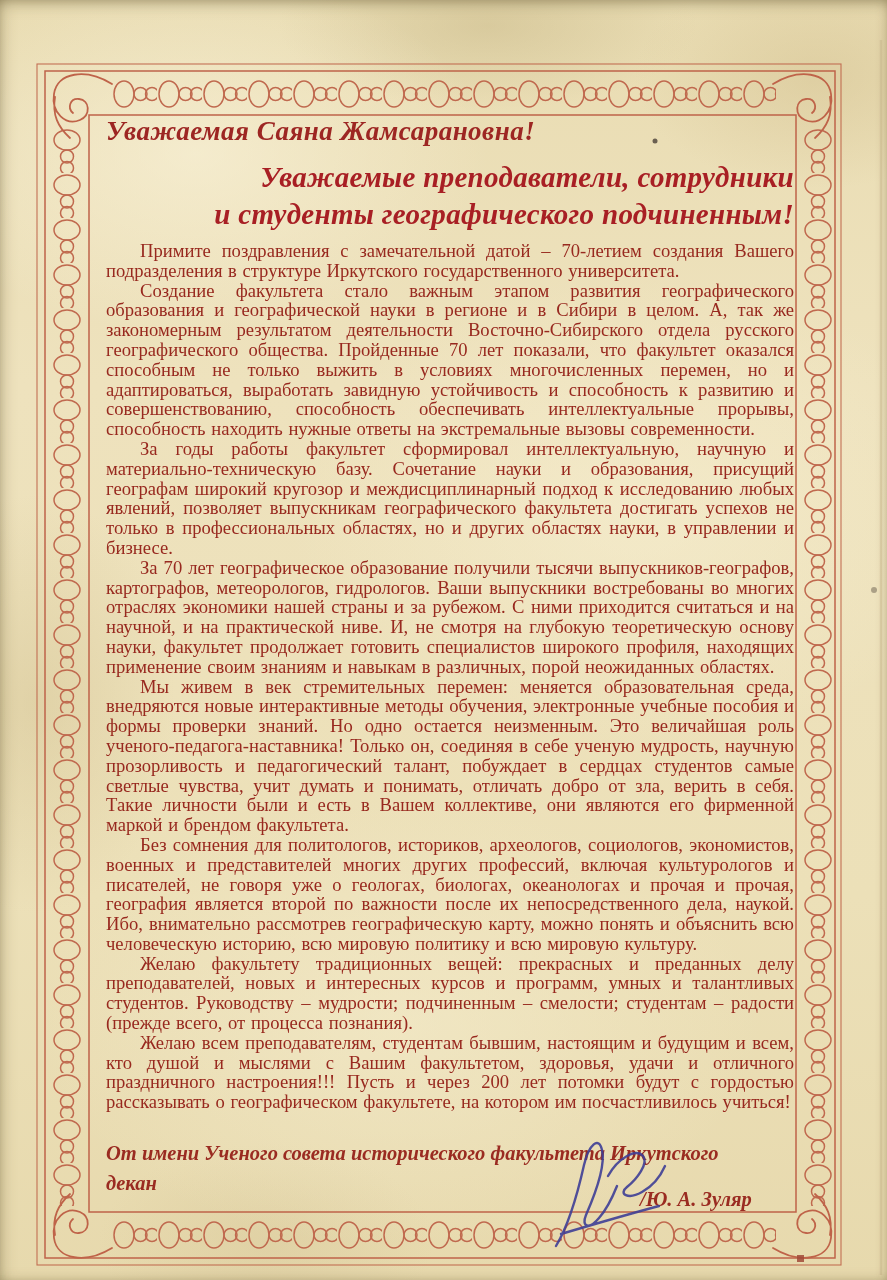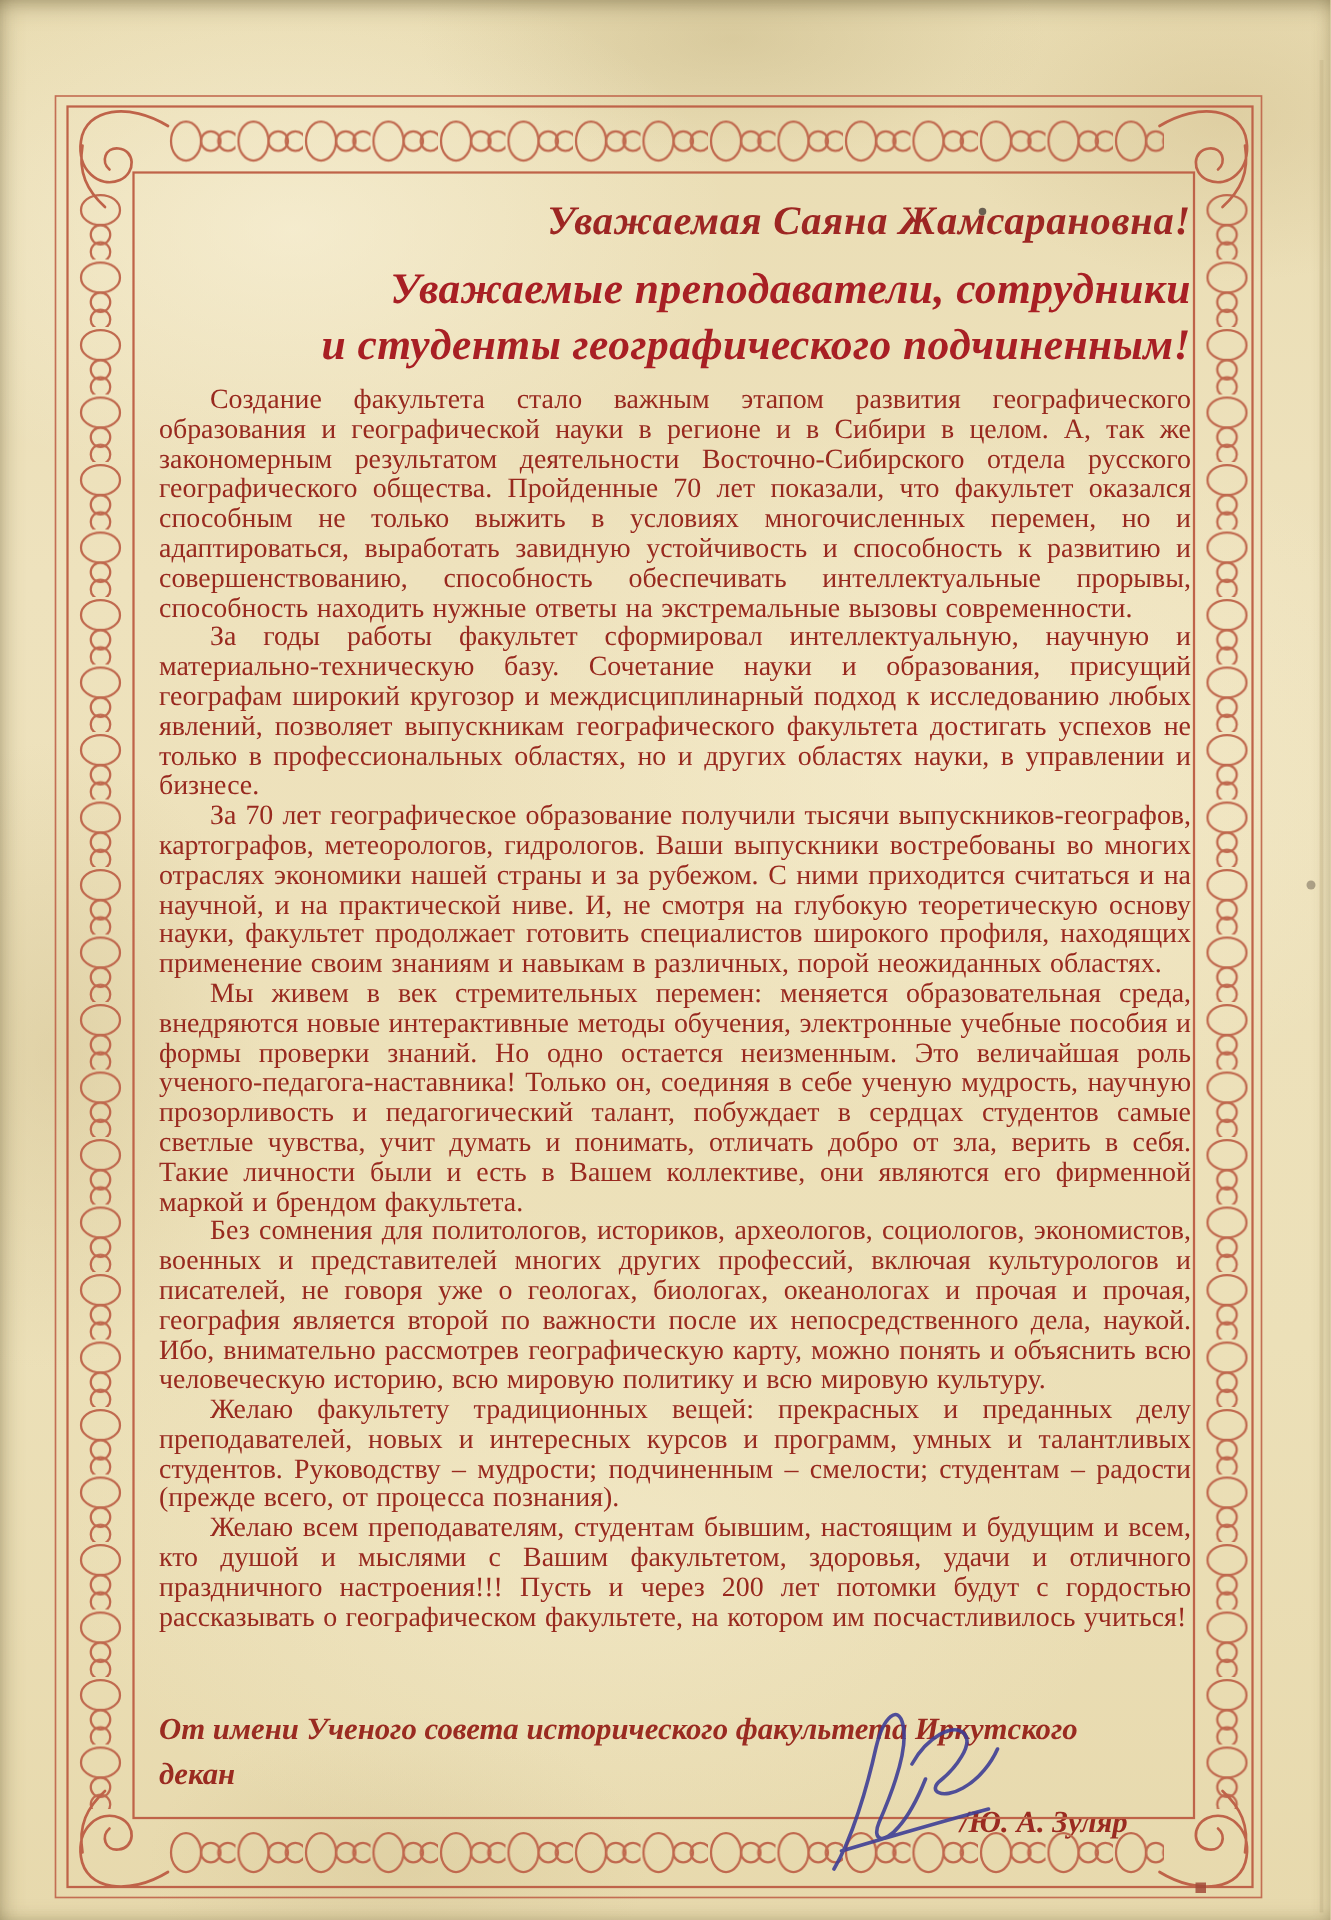--- a/index.html
+++ b/index.html
@@ -32,54 +32,55 @@
   .thin{stroke-width:1.1;opacity:.9;}
   .fl{stroke-width:1.8;stroke-linecap:round;}
   .lp{fill:none;stroke:#c0694e;stroke-width:1.5;}
   .ink{fill:none;stroke:#3e3e96;stroke-width:2.4;stroke-linecap:round;opacity:.9;}
 
   .content{
     position:absolute;left:106px;top:116px;width:688px;z-index:10;
     color:#9a2b21;
   }
   .salutation{
-    margin:16px 0 0;text-align:right;
+    margin:0 0 0;text-align:left;
     font-size:27px;font-weight:bold;font-style:italic;color:#9d2623;
     letter-spacing:.5px;
   }
   .main-heading{
     margin:12px 0 0;text-align:right;
     font-size:29px;font-weight:bold;font-style:italic;color:#a81f24;
     line-height:37px;letter-spacing:.3px;
   }
   .paras{margin-top:8px;height:900px;overflow:hidden;}
   .paras p{
     margin:0;font-size:18.6px;line-height:19.8px;
     text-align:justify;text-indent:34px;color:#98291f;
     word-spacing:1px;
   }
   .signature-block{
     position:absolute;left:106px;top:1138px;width:688px;z-index:10;
     font-size:20.5px;font-weight:bold;font-style:italic;color:#9a2b21;
     line-height:30px;
   }
-  .signatory-name{position:absolute;left:534px;top:62px;white-space:nowrap;}
+  .signatory-name{position:absolute;left:534px;top:46px;white-space:nowrap;}
 </style>
 </head>
 <body>
 
 <div class="page">
 
   <div class="content">
     <h1 class="salutation">Уважаемая Саяна Жамсарановна!</h1>
     <h2 class="main-heading">
       <span>Уважаемые преподаватели, сотрудники</span><br>
       <span>и студенты географического подчиненным!</span>
     </h2>
     <div class="paras">
+      <p>Примите поздравления с замечательной датой – 70-летием создания Вашего подразделения в структуре Иркутского государственного университета.</p>
       <p>Создание факультета стало важным этапом развития географического образования и географической науки в регионе и в Сибири в целом. А, так же закономерным результатом деятельности Восточно-Сибирского отдела русского географического общества. Пройденные 70 лет показали, что факультет оказался способным не только выжить в условиях многочисленных перемен, но и адаптироваться, выработать завидную устойчивость и способность к развитию и совершенствованию, способность обеспечивать интеллектуальные прорывы, способность находить нужные ответы на экстремальные вызовы современности.</p>
       <p>За годы работы факультет сформировал интеллектуальную, научную и материально-техническую базу. Сочетание науки и образования, присущий географам широкий кругозор и междисциплинарный подход к исследованию любых явлений, позволяет выпускникам географического факультета достигать успехов не только в профессиональных областях, но и других областях науки, в управлении и бизнесе.</p>
       <p>За 70 лет географическое образование получили тысячи выпускников-географов, картографов, метеорологов, гидрологов. Ваши выпускники востребованы во многих отраслях экономики нашей страны и за рубежом. С ними приходится считаться и на научной, и на практической ниве. И, не смотря на глубокую теоретическую основу науки, факультет продолжает готовить специалистов широкого профиля, находящих применение своим знаниям и навыкам в различных, порой неожиданных областях.</p>
       <p>Мы живем в век стремительных перемен: меняется образовательная среда, внедряются новые интерактивные методы обучения, электронные учебные пособия и формы проверки знаний. Но одно остается неизменным. Это величайшая роль ученого-педагога-наставника! Только он, соединяя в себе ученую мудрость, научную прозорливость и педагогический талант, побуждает в сердцах студентов самые светлые чувства, учит думать и понимать, отличать добро от зла, верить в себя. Такие личности были и есть в Вашем коллективе, они являются его фирменной маркой и брендом факультета.</p>
       <p>Без сомнения для политологов, историков, археологов, социологов, экономистов, военных и представителей многих других профессий, включая культурологов и писателей, не говоря уже о геологах, биологах, океанологах и прочая и прочая, география является второй по важности после их непосредственного дела, наукой. Ибо, внимательно рассмотрев географическую карту, можно понять и объяснить всю человеческую историю, всю мировую политику и всю мировую культуру.</p>
       <p>Желаю факультету традиционных вещей: прекрасных и преданных делу преподавателей, новых и интересных курсов и программ, умных и талантливых студентов. Руководству – мудрости; подчиненным – смелости; студентам – радости (прежде всего, от процесса познания).</p>
       <p>Желаю всем преподавателям, студентам бывшим, настоящим и будущим и всем, кто душой и мыслями с Вашим факультетом, здоровья, удачи и отличного праздничного настроения!!! Пусть и через 200 лет потомки будут с гордостью рассказывать о географическом факультете, на котором им посчастливилось учиться!</p>
     </div>
   </div>
 

